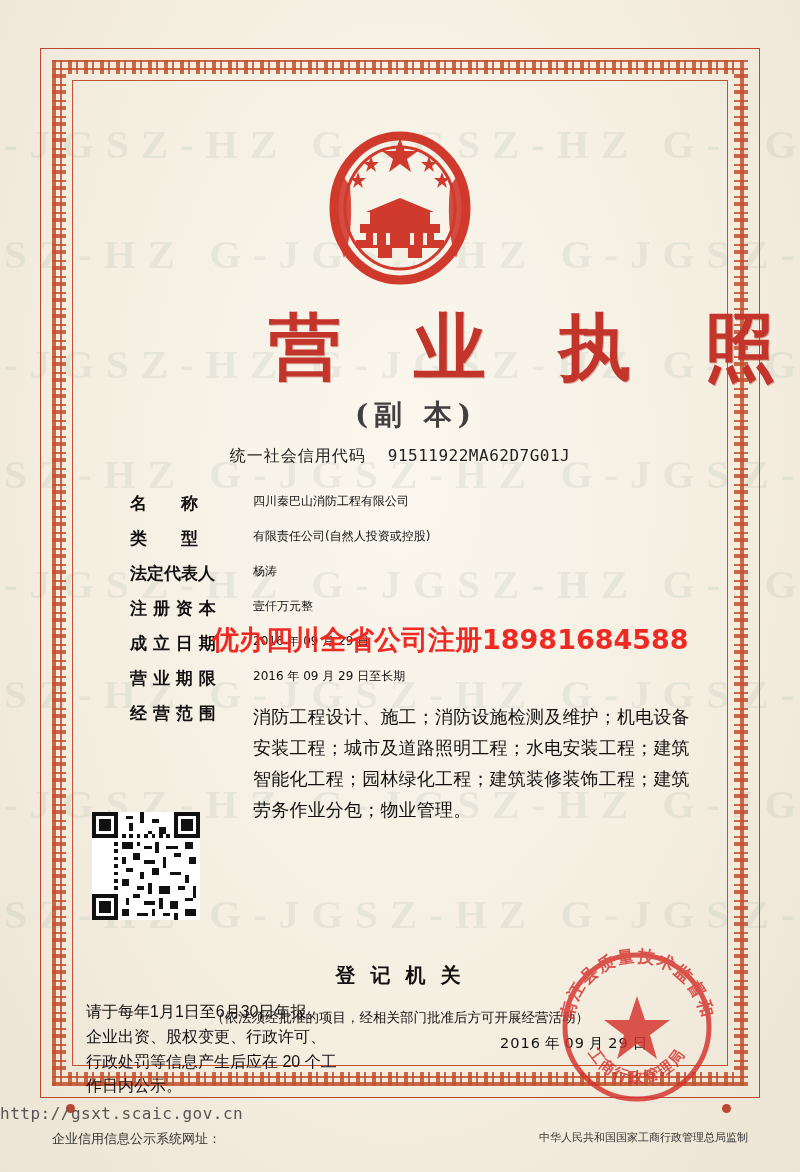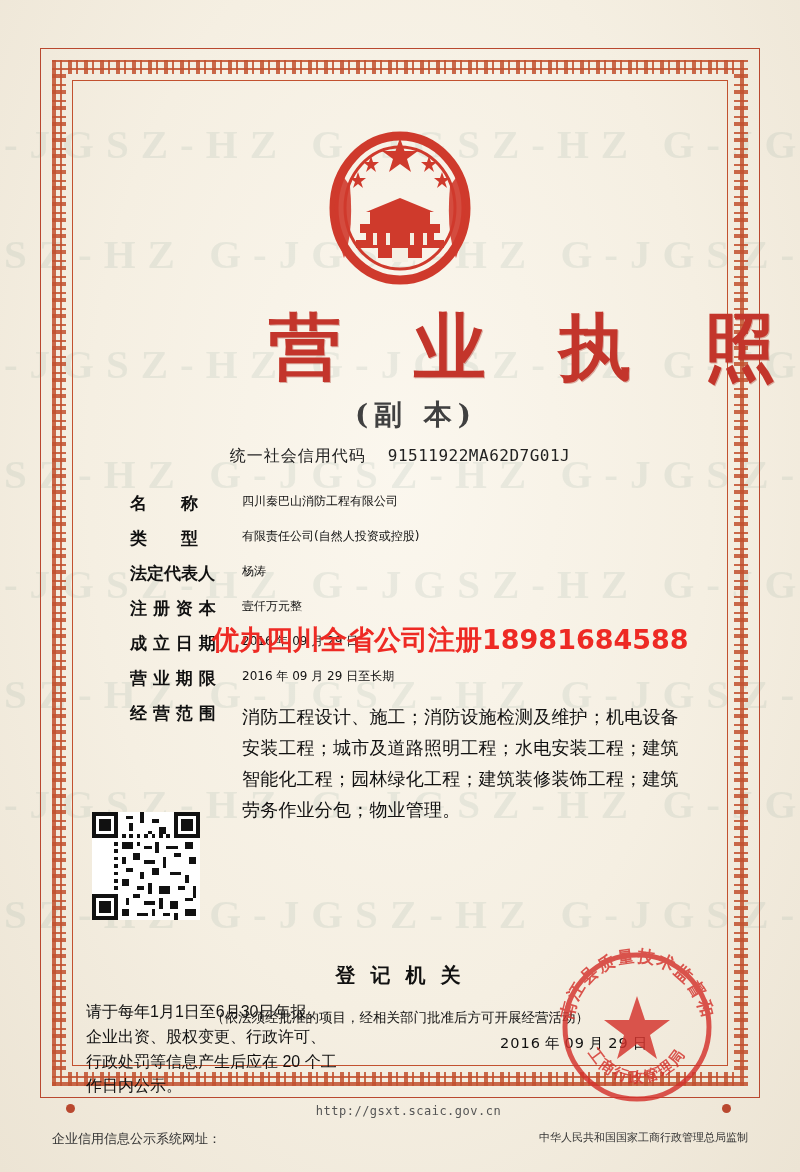--- a/index.html
+++ b/index.html
@@ -164,20 +164,21 @@
     left: 130px;
     top: 492px;
     width: 560px;
   }
   .field-row {
     display: flex;
     align-items: flex-start;
     margin-bottom: 12px;
     font-size: 17px;
     color: #111;
+    gap: 11px;
   }
   .field-label {
     width: 112px;
     flex: 0 0 112px;
     font-weight: bold;
     letter-spacing: 0px;
     display: flex;
     justify-content: space-between;
     font-family: "DejaVu Sans", sans-serif;
   }
@@ -271,25 +272,25 @@
     top: 938px;
     width: 178px;
     height: 178px;
     pointer-events: none;
   }
 
   
   .footer-url {
     position: absolute;
     top: 1104px;
-    left: 17px;
+    left: 0;
     right: 0;
-    text-align: center;
+    text-align: left;
     font-family: "DejaVu Sans Mono", monospace;
-    font-size: 12px;
+    font-size: 16px;
     color: #555;
     letter-spacing: 0.5px;
   }
   .footer-left {
     position: absolute;
     left: 52px;
     top: 1130px;
     font-size: 13px;
     color: #333;
     font-family: "DejaVu Sans", sans-serif;

